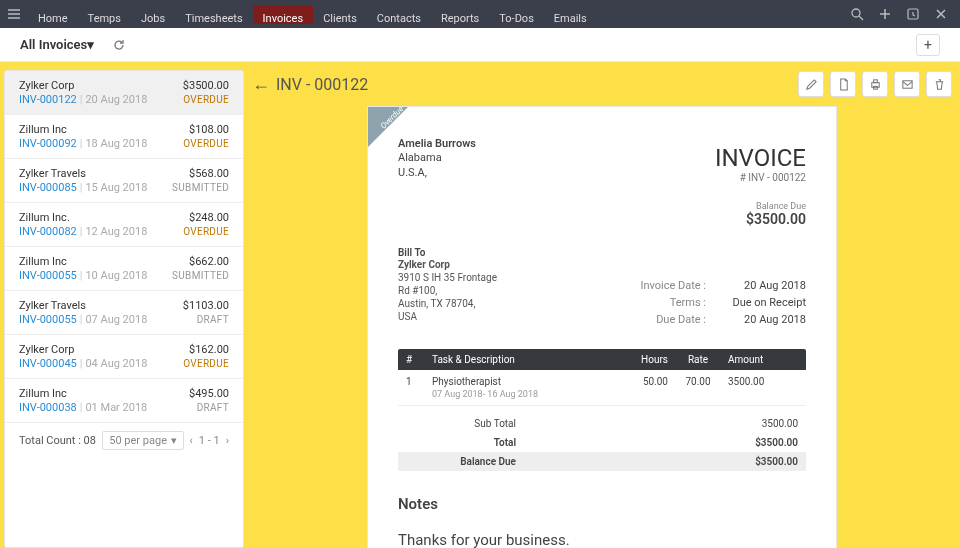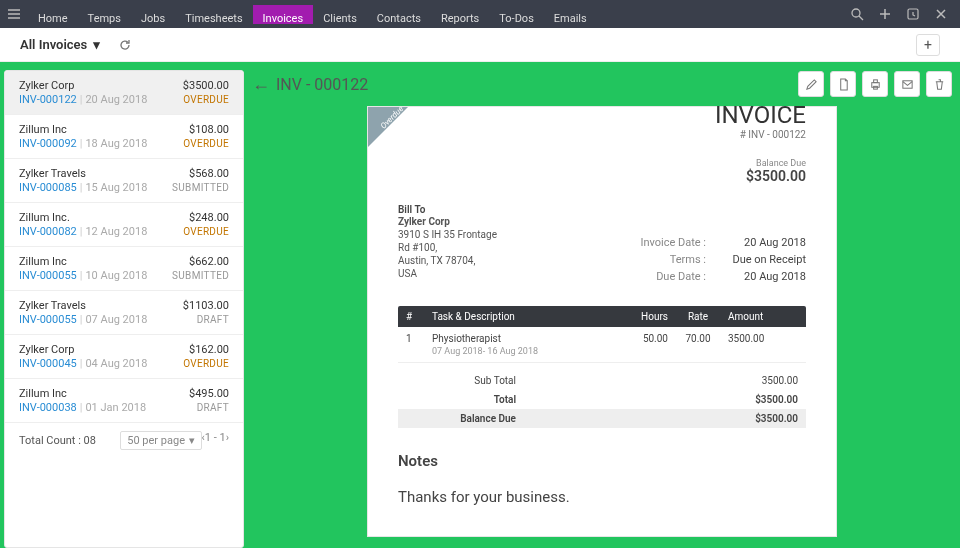--- a/index.html
+++ b/index.html
@@ -1,44 +1,44 @@
 <!DOCTYPE html>
 <html><head>
 <meta charset="utf-8">
 <style>
 *{box-sizing:border-box;margin:0;padding:0;font-family:-apple-system,BlinkMacSystemFont,"Segoe UI",Roboto,sans-serif}
 body{background:#f8f8f8;width:960px;height:548px;overflow:hidden;font-size:12px;color:#333}
 .topbar{background:#3a3f4b;height:28px;display:flex;align-items:center;color:#fff}
 .menu-icon{width:28px;text-align:center;color:#ccc}
 .nav{display:flex;height:19px}
 .nav-item{padding:0 10px;line-height:28px;font-size:11px;color:#ddd;cursor:pointer}
-.nav-item.active{background:#a21caf;color:#fff}
+.nav-item.active{background:#7f1d1d;color:#fff}
 .top-right{margin-left:auto;display:flex;align-items:center;padding-right:12px;gap:14px;color:#bbb}
 .top-right span{cursor:pointer}
 .subbar{background:#fff;height:34px;display:flex;align-items:center;padding:0 20px;border-bottom:1px solid #eee}
-.subbar-title{font-weight:600;font-size:13px;display:flex;align-items:center;gap:6px}
+.subbar-title{font-weight:600;font-size:13px;display:flex;align-items:center;}
 .refresh{margin-left:18px;color:#666}
 .add-box{margin-left:auto;border:1px solid #ddd;width:24px;height:22px;border-radius:3px;display:flex;align-items:center;justify-content:center;font-size:14px;color:#555;cursor:pointer}
-.main{display:flex;height:486px;background:#22c55e}
+.main{display:flex;height:486px;background:#fde047}
 .side{width:240px;background:#fff;border:1px solid #e5e5e5;border-radius:3px;overflow:hidden;margin:8px 0 0 4px}
 .inv-item{padding:8px 14px;border-bottom:1px solid #eee;cursor:pointer}
 .inv-item.sel{background:#f0f0f0}
 .row{display:flex;justify-content:space-between;align-items:center}
 .client{font-size:11px;color:#333}
 .amt{font-size:11px;color:#333}
 .inv-id{color:#2a8dd4;font-size:11px}
 .sep{color:#ccc;font-size:11px}
 .date{color:#aaa;font-size:11px}
 .status{font-size:10px;letter-spacing:.3px}
 .status.OVERDUE{color:#c27500}
 .status.SUBMITTED{color:#999}
 .status.DRAFT{color:#999}
 .footer{padding:8px 14px;display:flex;justify-content:space-between;align-items:center;font-size:11px}
 .fc{color:#555}
-.pager{display:flex;align-items:flex-start;color:#888}
+.pager{display:flex;align-items:center;gap:6px;color:#888}
 .pp{border:1px solid #ddd;padding:2px 6px;border-radius:2px;display:flex;align-items:center;gap:4px}
 .content{flex:1;padding:4px 8px 8px 8px;overflow:auto}
 .detail-hdr{display:flex;align-items:center;height:36px}
 .back{font-size:18px;color:#555;cursor:pointer;margin-right:6px}
 .detail-title{font-size:16px;color:#555}
 .actions{margin-left:auto;display:flex;gap:6px}
 .abtn{border:1px solid #ddd;background:#fff;width:26px;height:26px;border-radius:3px;display:flex;align-items:center;justify-content:center;color:#777;cursor:pointer}
 .sheet{background:#fff;border:1px solid #e6e6e6;margin:4px auto 0;width:470px;padding:30px 30px 30px 30px;position:relative;font-size:11px;color:#444}
 .ribbon-wrap{position:absolute;top:6px;left:-16px;width:80px;text-align:center;transform:rotate(-45deg);color:#fff;font-size:8px;font-style:italic;z-index:2}
 .ribbon-bg{position:absolute;top:0;left:0}
@@ -207,21 +207,21 @@
             <span><span class="inv-id">INV-000045</span> <span class="sep">|</span> <span class="date">04 Aug 2018</span></span>
             <span class="status OVERDUE">OVERDUE</span>
           </div>
         </div>
         <div class="inv-item">
           <div class="row">
             <span class="client">Zillum Inc</span>
             <span class="amt">$495.00</span>
           </div>
           <div class="row">
-            <span><span class="inv-id">INV-000038</span> <span class="sep">|</span> <span class="date">01 Jan 2018</span></span>
+            <span><span class="inv-id">INV-000038</span> <span class="sep">|</span> <span class="date">01 Mar 2018</span></span>
             <span class="status DRAFT">DRAFT</span>
           </div>
         </div>
       </div>
     <div class="footer">
       <div class="fc"><span>Total Count :</span> <span>08</span></div>
       <div class="pager">
         <span class="pp">
             <span>50 per page</span>
             <span>▾</span>
@@ -269,20 +269,25 @@
           </span>
       </div>
     </div>
 
     <div class="sheet">
       <svg class="ribbon-bg" width="56" height="56">
           <polygon points="0,0 40,0 0,40" fill="#8ea3ad"></polygon>
         </svg>
       <div class="ribbon-wrap">Overdue</div>
 
+      <div class="from">
+        <b>Amelia Burrows</b><br>
+        <span>Alabama</span><br>
+        <span>U.S.A,</span>
+      </div>
       <div class="bigtitle">INVOICE</div>
       <div class="invno"># INV - 000122</div>
       <div class="baldue">
         <div class="baldue-lbl">Balance Due</div>
         <div class="baldue-amt">$3500.00</div>
       </div>
 
       <div class="billto">Bill To</div>
       <div class="addr">
         <b>Zylker Corp</b><br>

